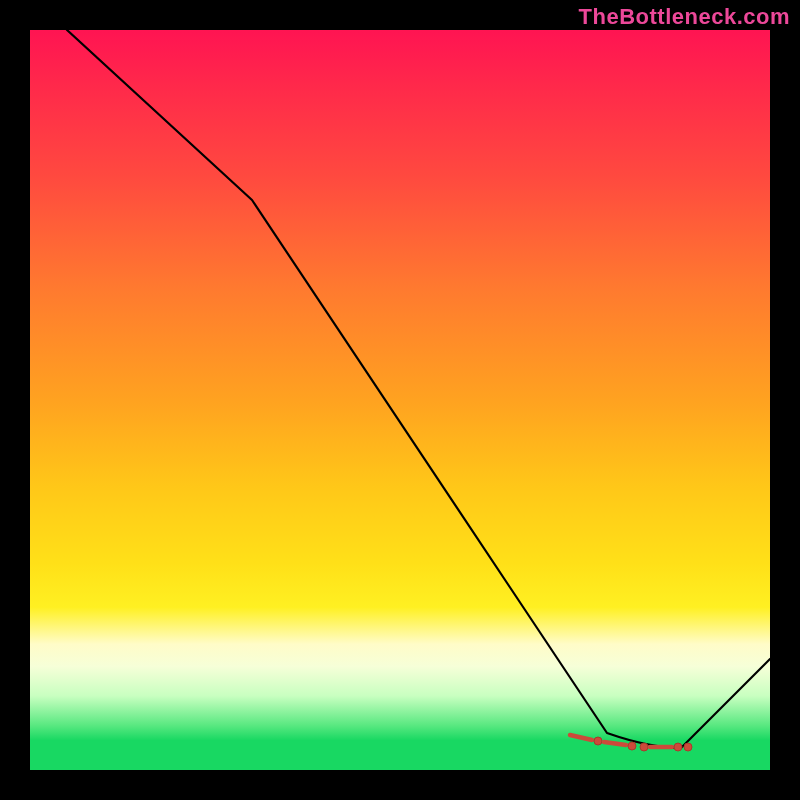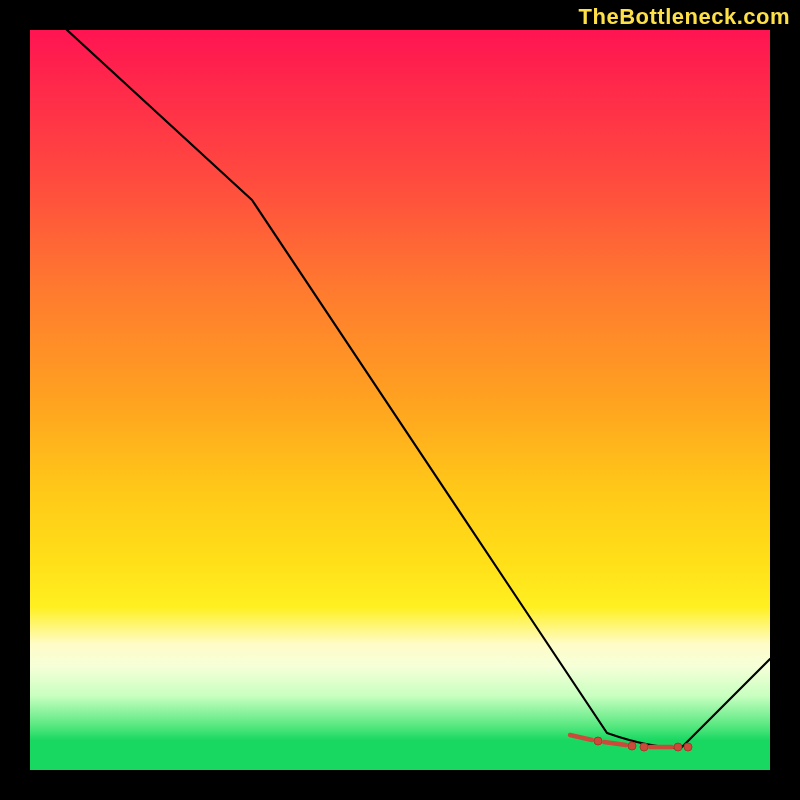--- a/index.html
+++ b/index.html
@@ -14,21 +14,21 @@
   .frame {
     position: relative;
     width: 800px;
     height: 800px;
     background: #000;
   }
   .watermark {
     position: absolute;
     top: 4px;
     right: 10px;
-    color: #fde047;
+    color: #ec4899;
     font-size: 22px;
     font-weight: bold;
     letter-spacing: 0.5px;
     user-select: none;
   }
   .plot-area {
     position: absolute;
     left: 30px;
     top: 30px;
     width: 740px;

